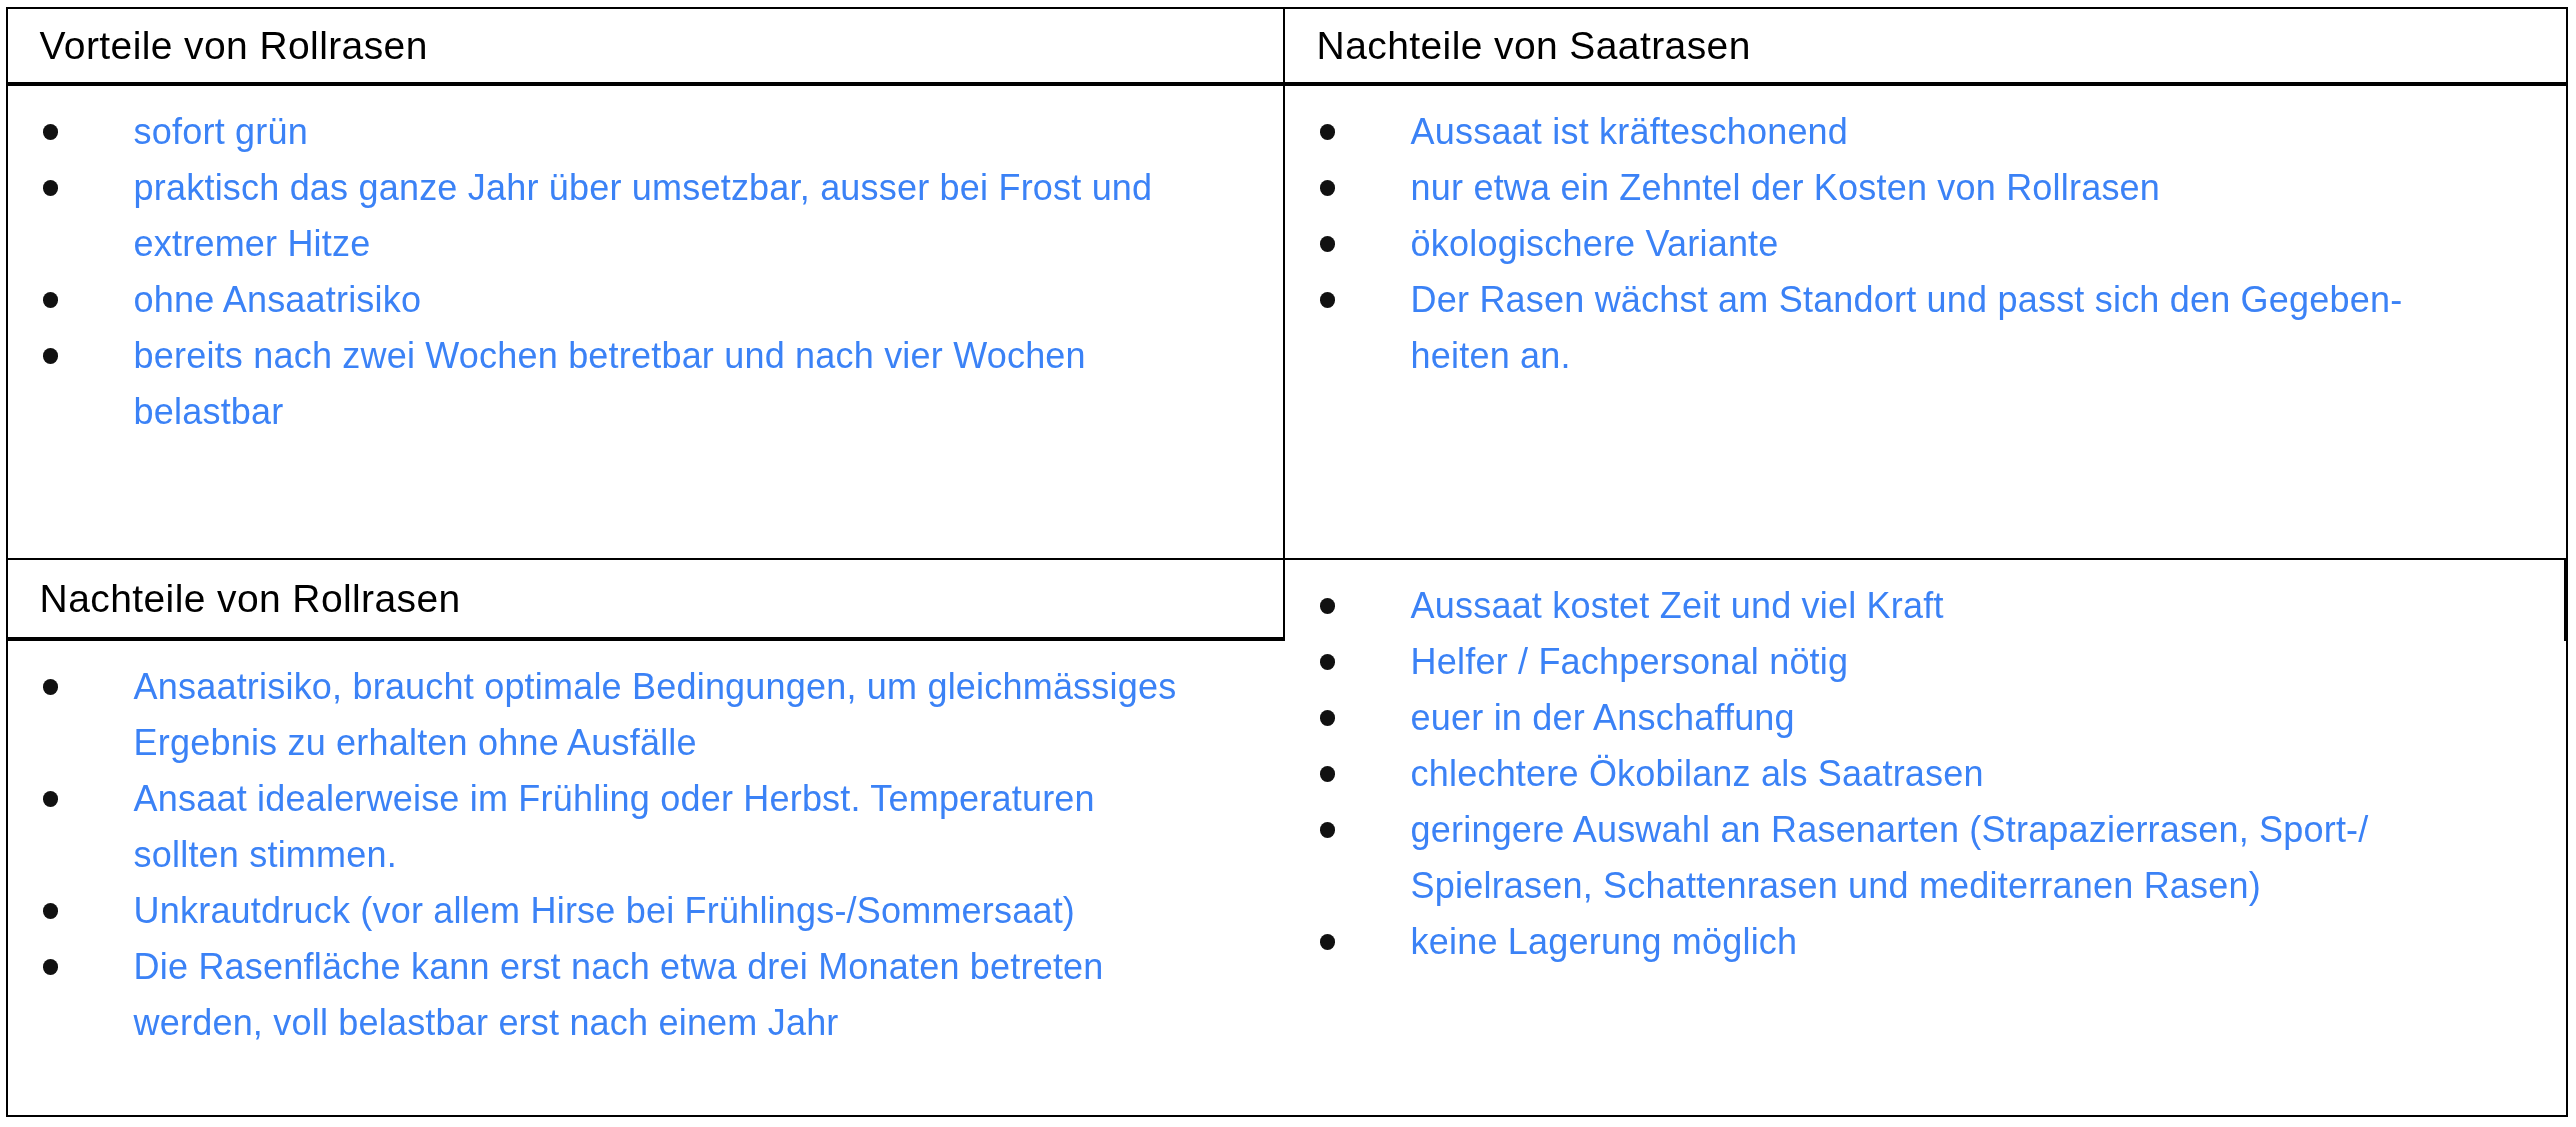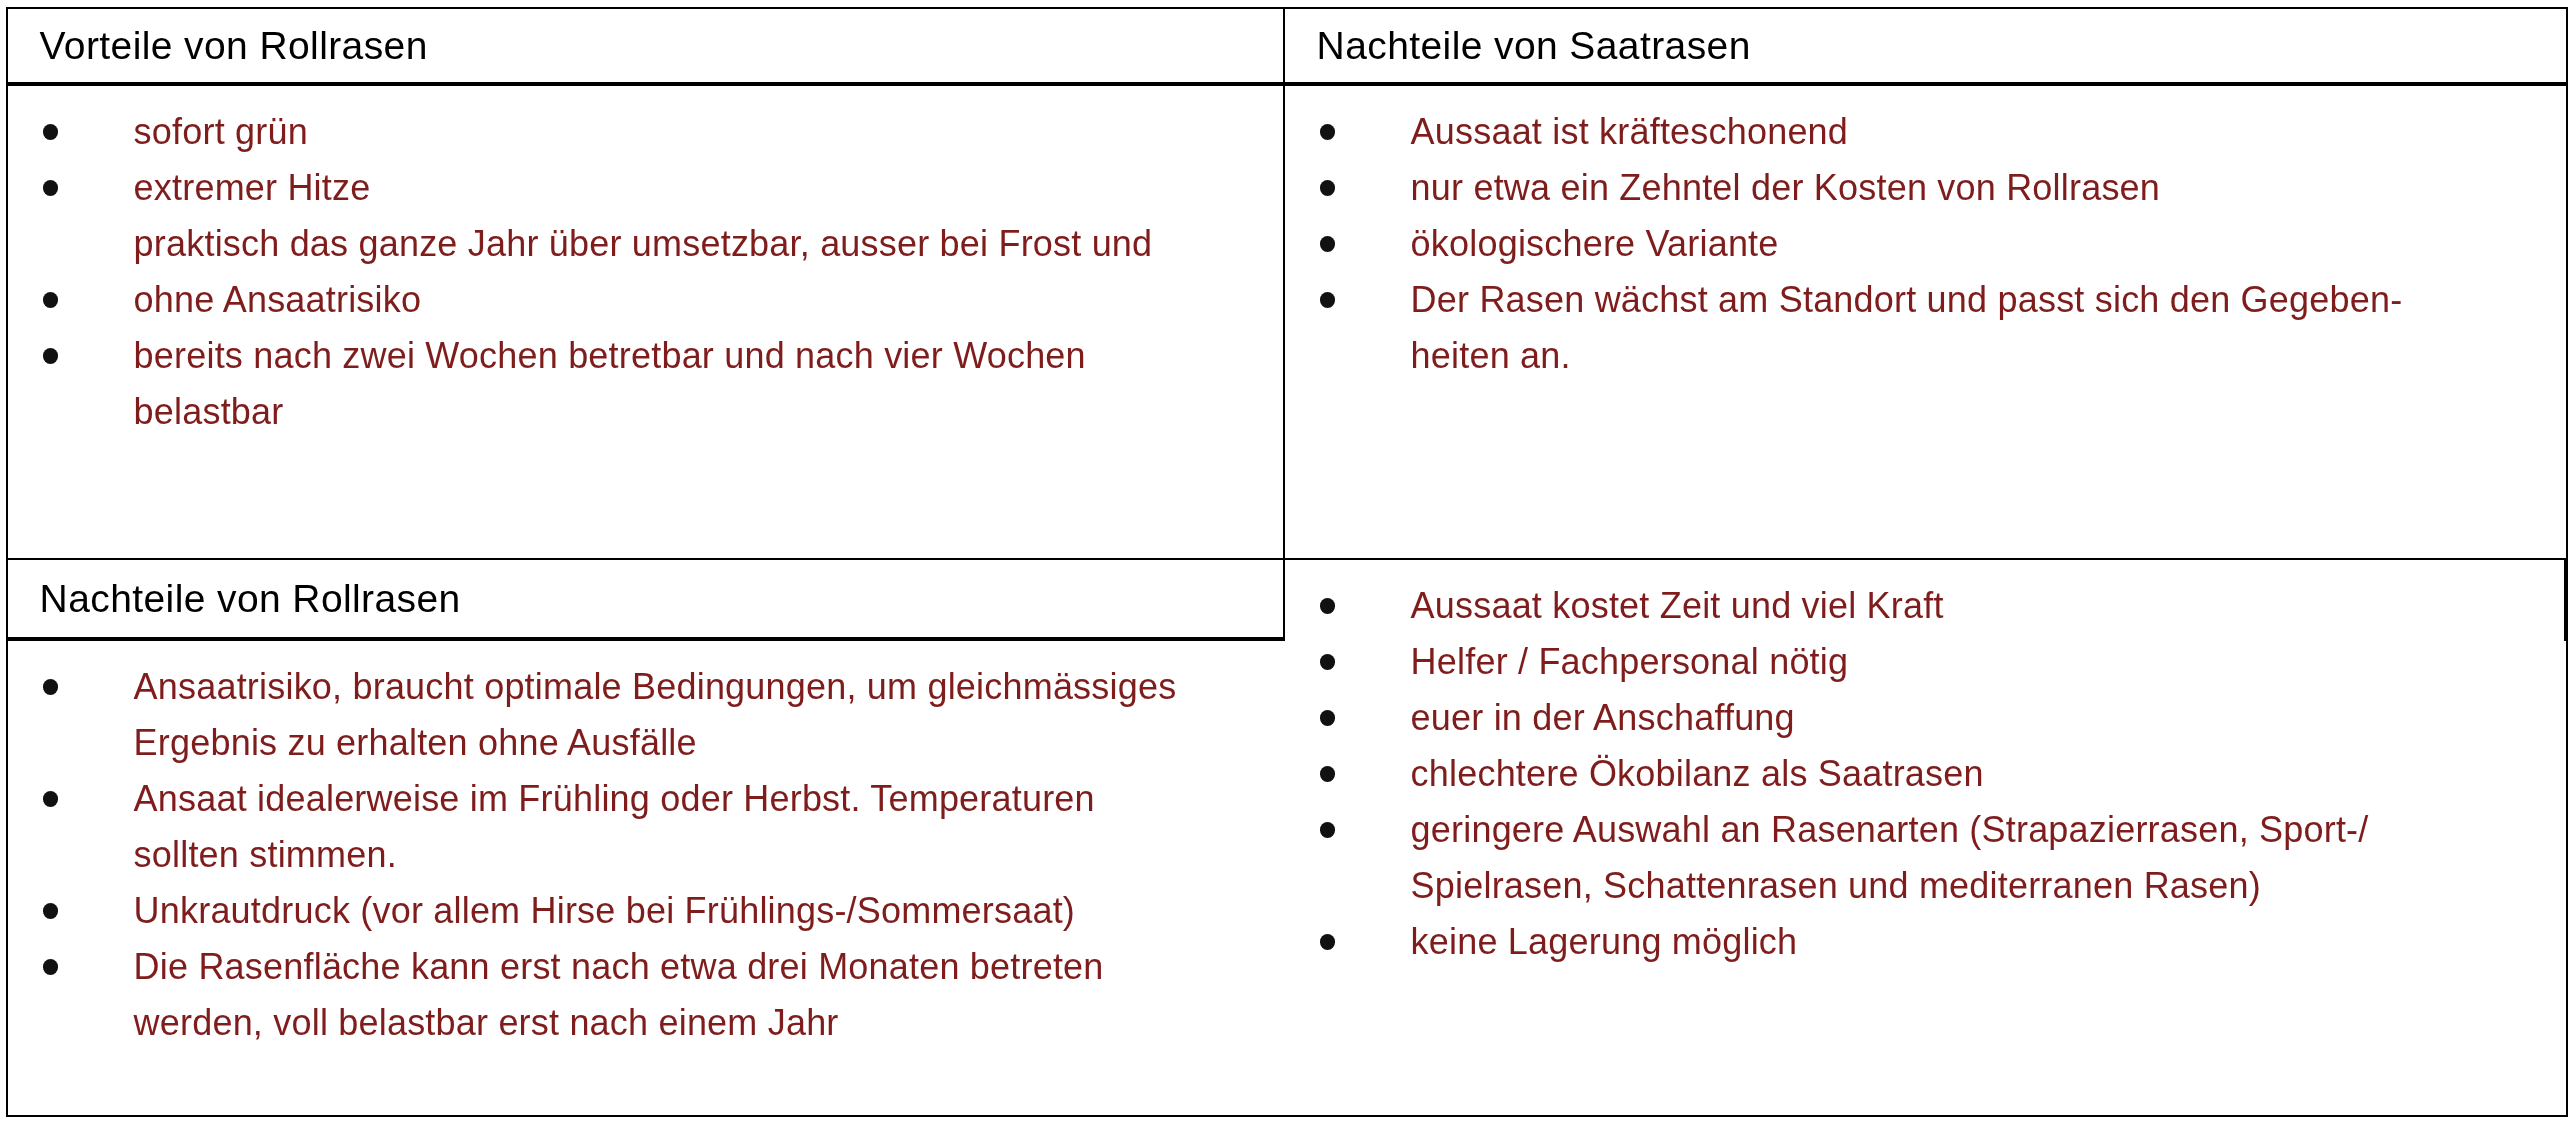--- a/index.html
+++ b/index.html
@@ -57,21 +57,21 @@
   .bullet-list {
     margin: 0;
     padding: 0;
     list-style: none;
   }
   .bullet-item {
     position: relative;
     padding-left: 126px;
     font-size: 36px;
     line-height: 56px;
-    color: #7f1d1d;
+    color: #3b82f6;
     letter-spacing: 0.2px;
   }
   .bullet-item::before {
     content: "";
     position: absolute;
     left: 35px;
     top: 20.4px;
     width: 15.4px;
     height: 15.4px;
     border-radius: 50%;
@@ -93,22 +93,22 @@
     <div class="cell header-cell">
       <span>Nachteile von Saatrasen</span>
     </div>
 
     <div class="cell body-cell body-row-1 col-left">
       <ul class="bullet-list">
           <li class="bullet-item">
             <div class="bullet-line">sofort grün</div>
           </li>
           <li class="bullet-item">
+            <div class="bullet-line">praktisch das ganze Jahr über umsetzbar, ausser bei Frost und</div>
             <div class="bullet-line">extremer Hitze</div>
-            <div class="bullet-line">praktisch das ganze Jahr über umsetzbar, ausser bei Frost und</div>
           </li>
           <li class="bullet-item">
             <div class="bullet-line">ohne Ansaatrisiko</div>
           </li>
           <li class="bullet-item">
             <div class="bullet-line">bereits nach zwei Wochen betretbar und nach vier Wochen</div>
             <div class="bullet-line">belastbar</div>
           </li>
         </ul>
     </div>

